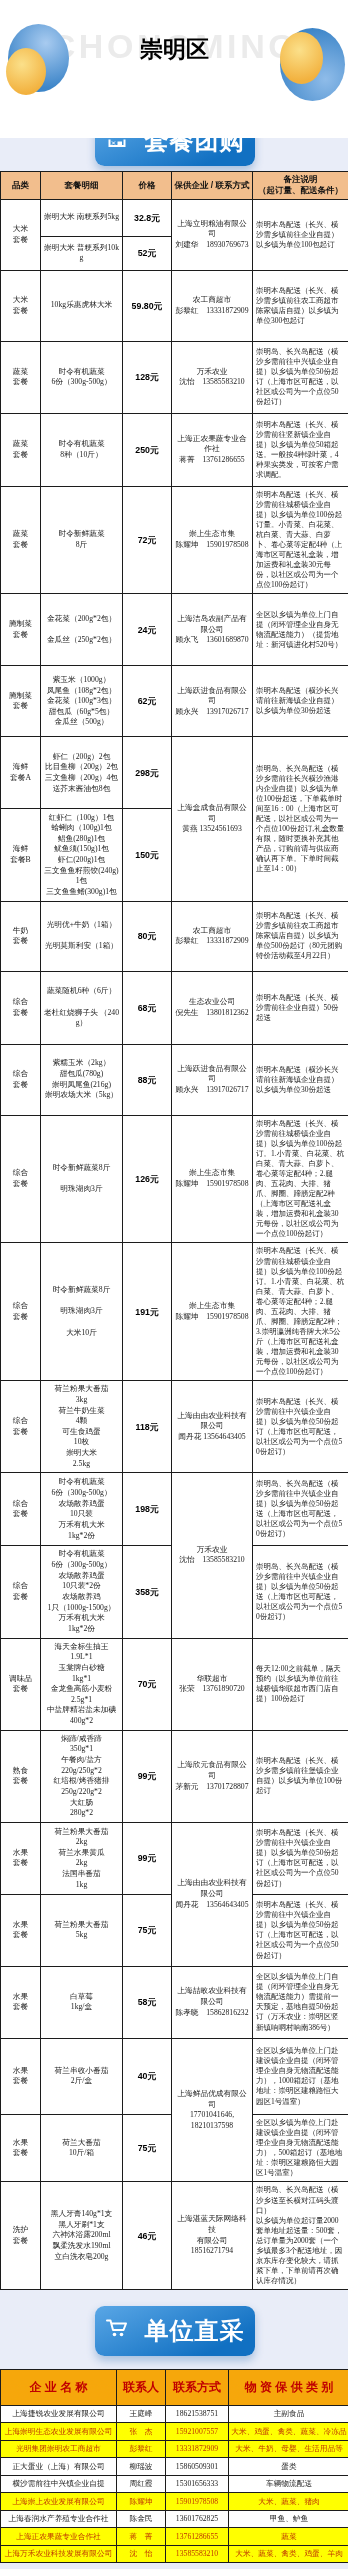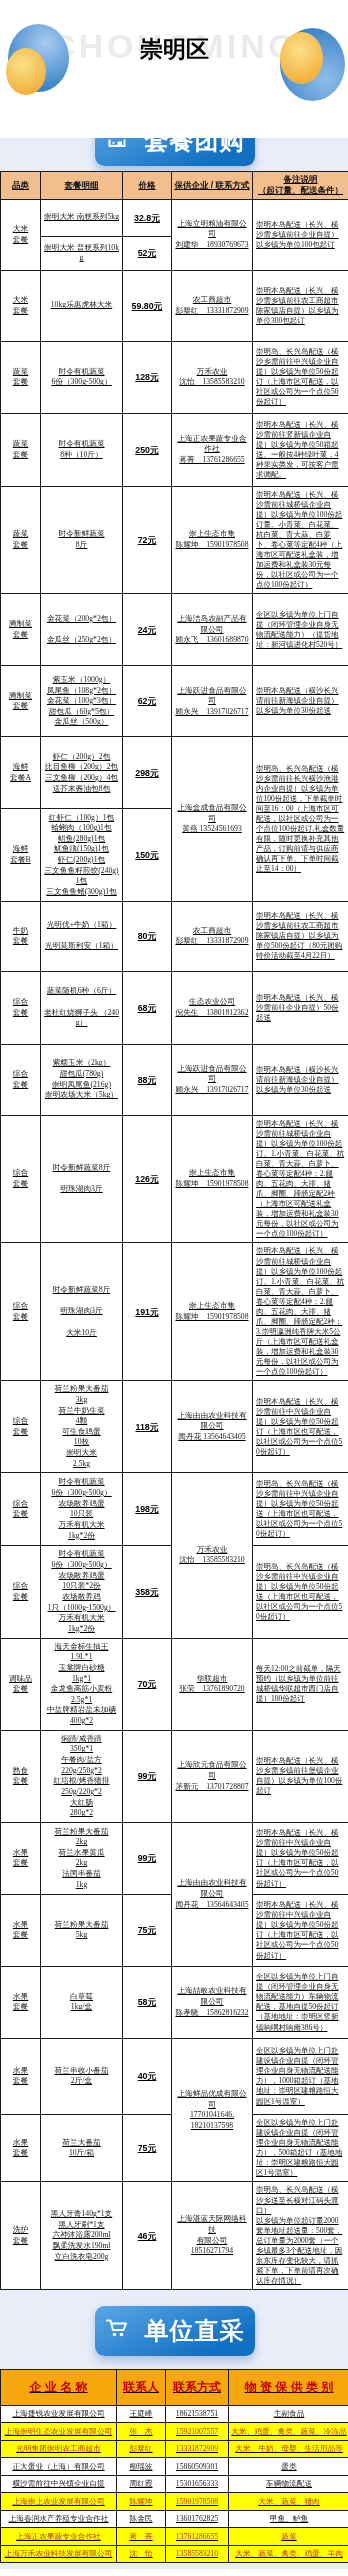--- a/index.html
+++ b/index.html
@@ -21,21 +21,21 @@
     border-radius:50%;background:radial-gradient(circle at 45% 35%,#fbe08a,#f2b13e 75%);}
   
   .section-btn{display:flex;align-items:center;justify-content:center;gap:16px;
     width:160px;height:50px;margin:-21.6px auto 4.1px;border-radius:9.3px;
     background:linear-gradient(155deg,#5aa7e6 0%,#1170c2 80%);
     color:#fff;font-size:24px;font-weight:800;letter-spacing:1px;
     box-shadow:0 4.1px 8.2px rgba(23,93,165,.30);}
   .section-btn.mid{margin:15.5px auto 13.4px;}
   .section-btn svg{flex:0 0 auto;}
   
-  table{border-collapse:collapse;margin:0 auto;background:#fff;table-layout:fixed;width:347px;text-decoration:underline;}
+  table{border-collapse:collapse;margin:0 auto;background:#fff;table-layout:fixed;width:347px;}
   th,td{border:1px solid #1c1c1c;vertical-align:middle;word-break:break-all;}
   #t1 th{background:#F2BE8D;color:#111;font-size:8.5px;font-weight:bold;
     padding:2.6px 1px;white-space:pre-line;line-height:1.3;}
   #t1 td{font-family:"Liberation Serif",serif;font-size:7.7px;color:#222;
     text-align:center;padding:3.1px 2.6px;white-space:pre-line;line-height:1.38;}
   #t1 td.left{text-align:left;font-size:7.5px;line-height:1.34;padding:3.1px 3.1px;}
   #t1 td.price{font-family:"Liberation Sans",sans-serif;font-weight:bold;font-size:8.8px;color:#000;}
   #t2 th{background:#F6A70B;color:#C00000;font-size:12px;font-weight:bold;padding:9px 1px;}
   #t2 td{font-family:"Liberation Serif",serif;font-size:7.7px;color:#222;text-align:center;
     padding:2.1px 2.1px;white-space:pre-line;line-height:1.3;}
@@ -346,21 +346,21 @@
           <td class="left">崇明本岛配送（长兴、横沙需前往中兴镇企业自提）以乡镇为单位50份起订（上海市区可配送，以社区或公司为一个点位50份起订）</td>
         </tr>
         <tr style="height: 72px;">
           <td>水果
 套餐</td>
           <td>白草莓
 1kg/盒</td>
           <td class="price">58元</td>
           <td>上海喆畋农业科技有限公司
 陈孝晓　15862816232</td>
-          <td class="left">全区以乡镇为单位上门自提（闭环管理企业自身无物流配送能力）车辆物流配送，基地自提50份起订（基地地址：崇明区竖新镇响哃村响南386号）</td>
+          <td class="left">全区以乡镇为单位上门自提（闭环管理企业自身无物流配送能力）需提前一天预定，基地自提50份起订（万禾农业：崇明区竖新镇响哃村响南386号）</td>
         </tr>
         <tr style="height: 76px;">
           <td>水果
 套餐</td>
           <td>荷兰串收小番茄
 2斤/盒</td>
           <td class="price">40元</td>
           <td rowspan="2">上海鲜品优成有限公司
 17701041646,
 18210137598</td>

